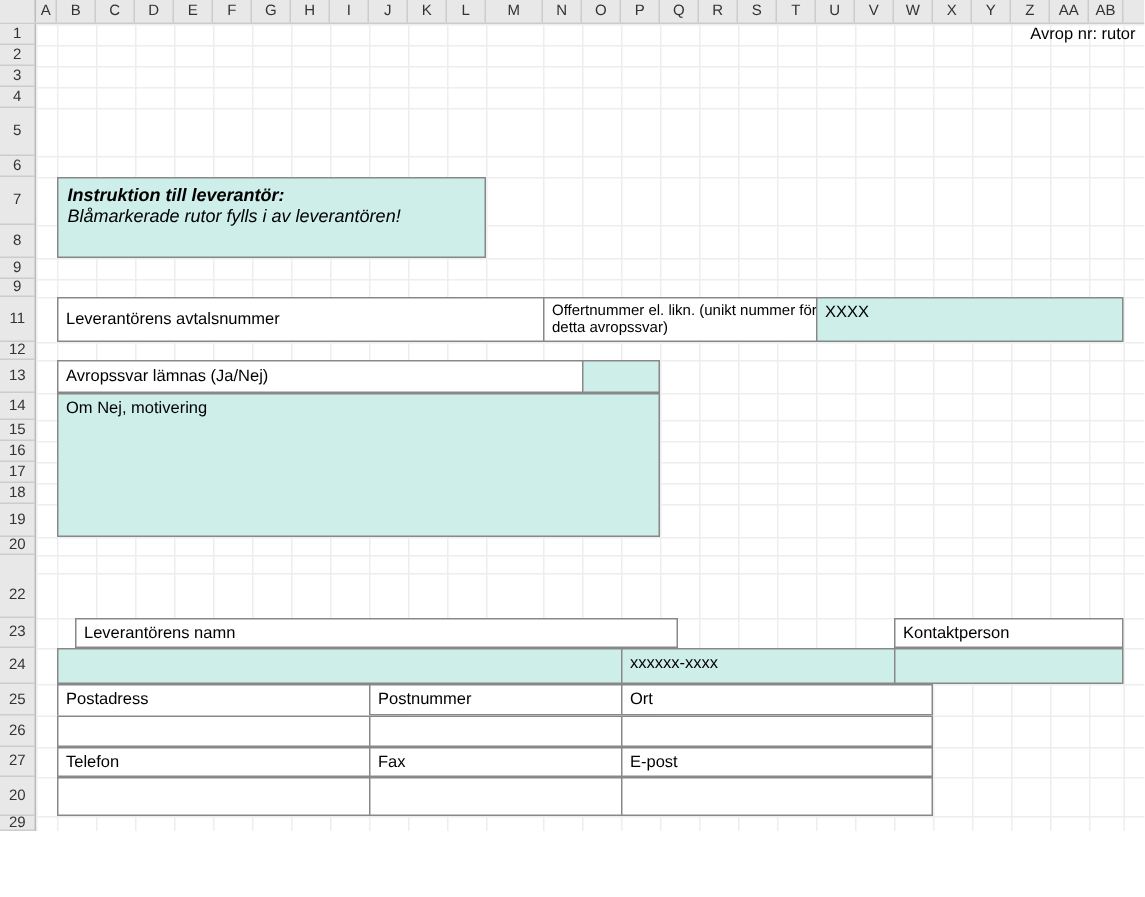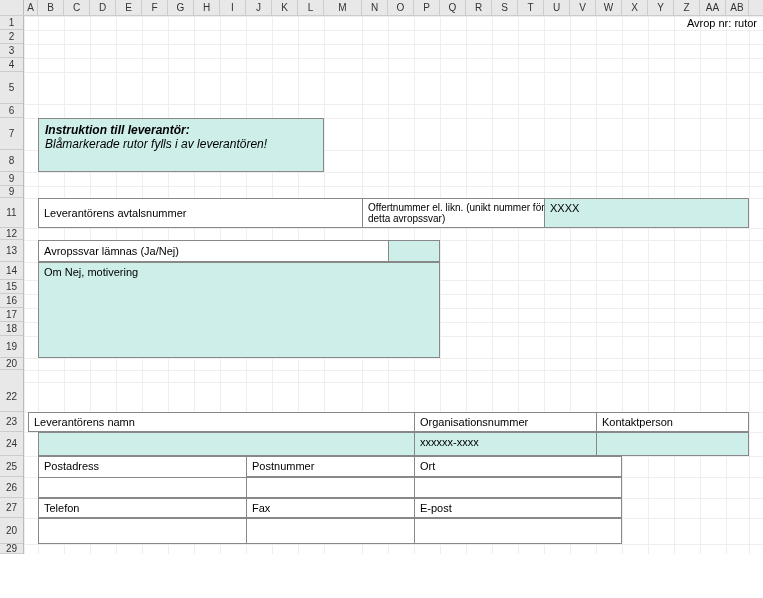--- a/index.html
+++ b/index.html
@@ -176,25 +176,22 @@
       <div class="cell" id="r13c1" style="align-items: center; left: 14px; top: 224px; width: 376px; height: 22px;">
           <span>Avropssvar lämnas (Ja/Nej)</span>
         </div>
       <div class="cell blue" id="r13c2" style="left: 364px; top: 224px; width: 52px; height: 22px;"></div>
 
       <div class="cell blue" id="r14cell" style="left: 14px; top: 246px; width: 402px; height: 96px;">
           <span>Om Nej, motivering</span>
         </div>
 
 
-      <div class="cell" id="t23c1" style="left: 4px; top: 396px; width: 402px; height: 20px;">
+      <div class="cell" id="t23c1" style="left: 26px; top: 396px; width: 402px; height: 20px;">
           <span>Leverantörens namn</span>
-        </div>
-      <div class="cell" id="t23c2" style="left: 390px; top: 396px; width: 208px; height: 20px;">
-          <span>Organisationsnummer</span>
         </div>
       <div class="cell" id="t23c3" style="left: 572px; top: 396px; width: 153px; height: 20px;">
           <span>Kontaktperson</span>
         </div>
 
       <div class="cell blue" id="t24c1" style="left: 14px; top: 416px; width: 402px; height: 24px;"></div>
       <div class="cell blue" id="t24c2" style="left: 390px; top: 416px; width: 208px; height: 24px;">
           <span>xxxxxx-xxxx</span>
         </div>
       <div class="cell blue" id="t24c3" style="left: 572px; top: 416px; width: 153px; height: 24px;"></div>

